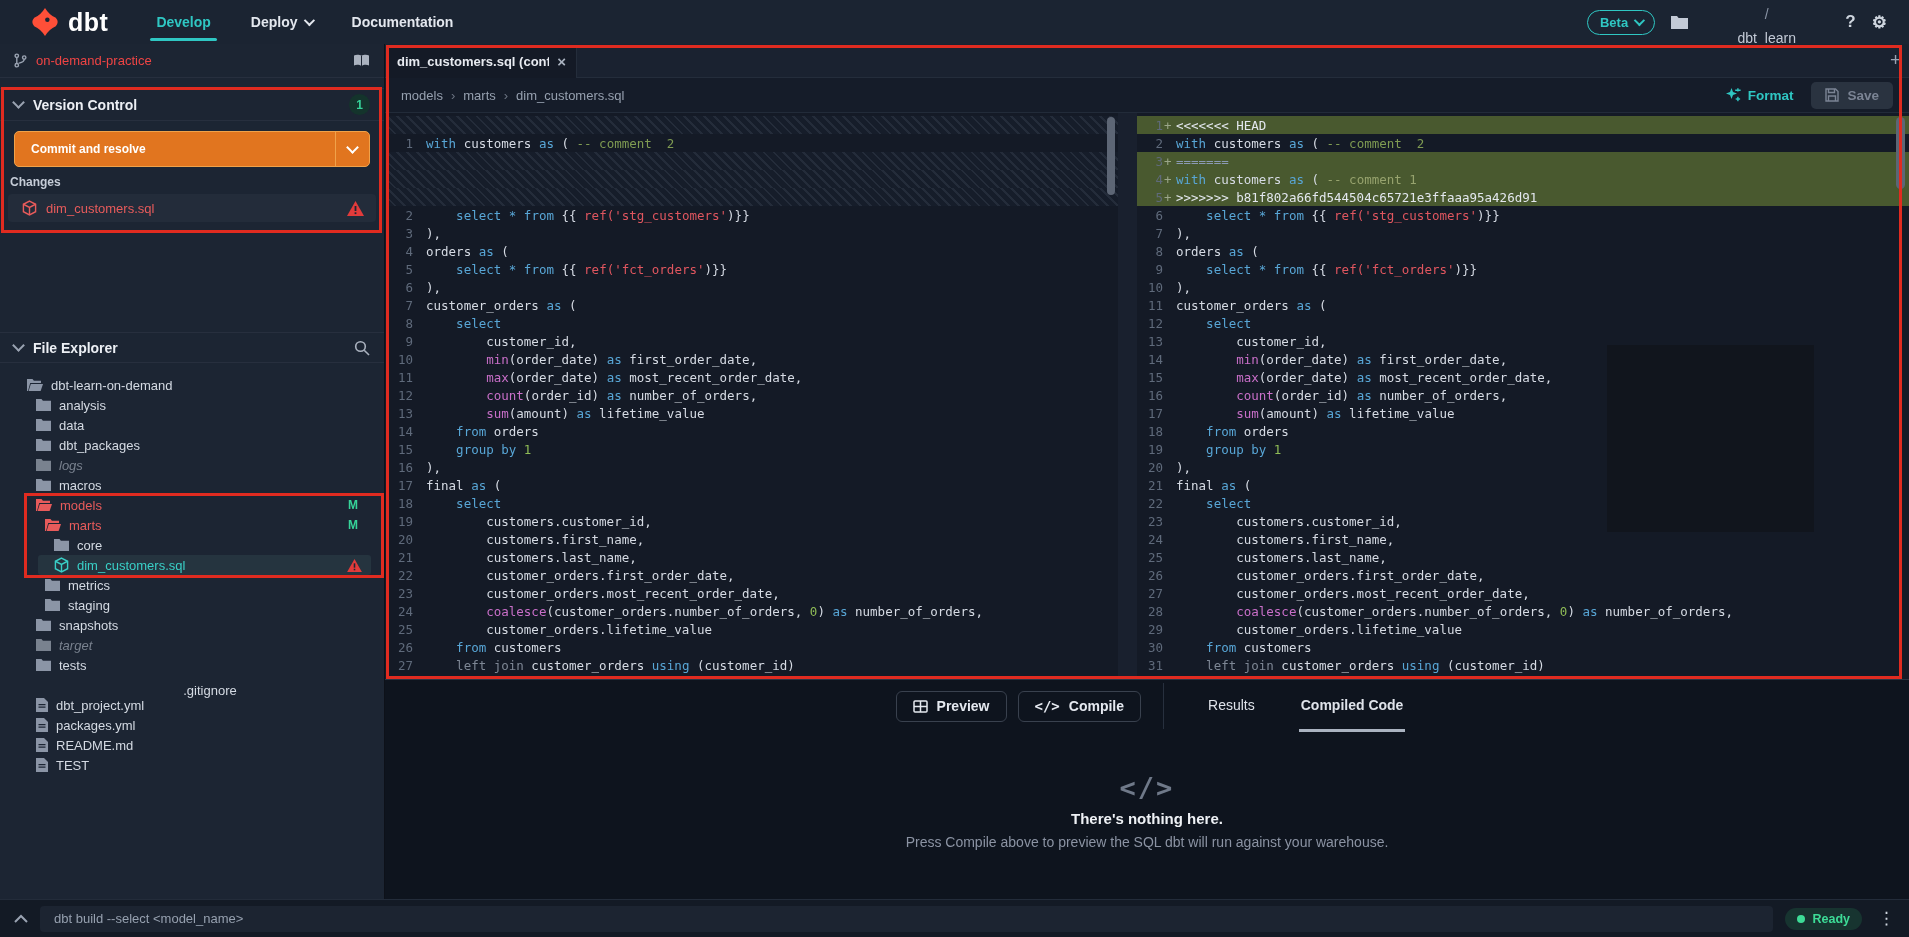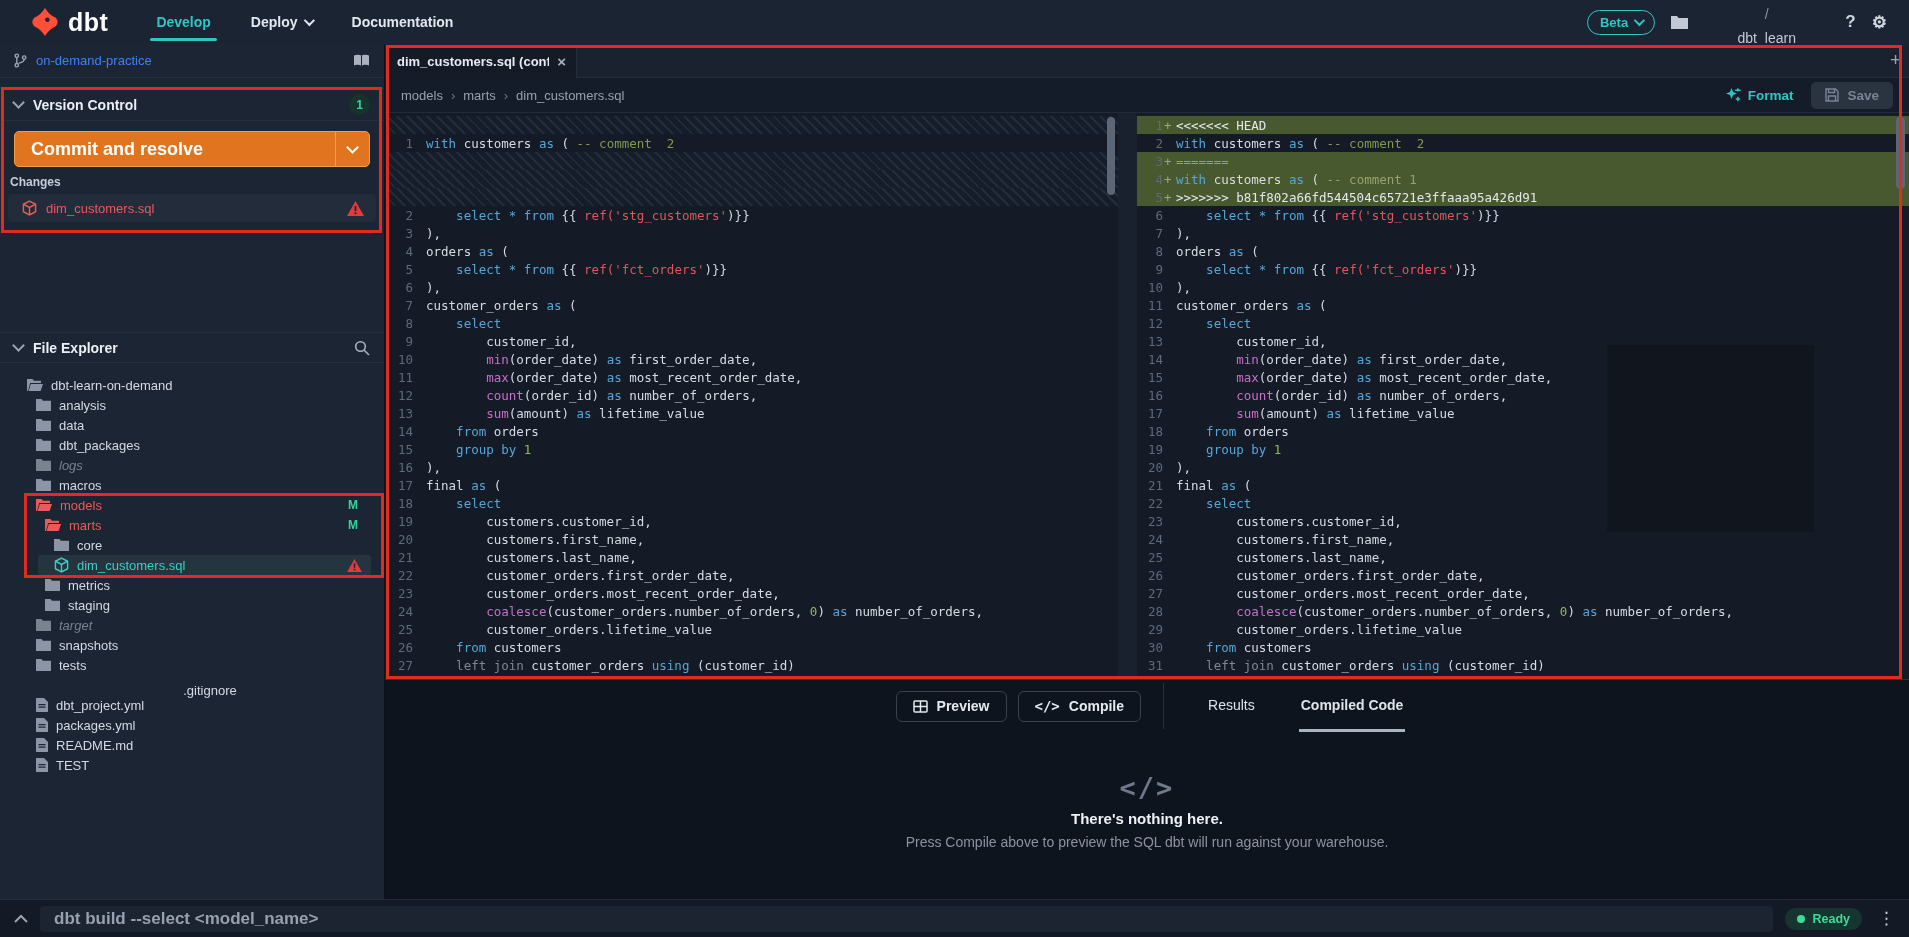--- a/index.html
+++ b/index.html
@@ -19,29 +19,29 @@
   .beta-pill { display:flex; align-items:center; gap:6px; border:1.5px solid #2fc7c3; color:#2fc7c3; font-size:13px; font-weight:700; border-radius:15px; padding:4px 12px; cursor:pointer; }
   .proj { display:flex; align-items:center; gap:8px; font-size:14px;flex-direction:column; }
   .proj .pname { font-weight:700; color:#e3e7ee; }
   .proj .sep { color:#8b95a6; }
   .proj .env { color:#c3cad6; }
   .icon-btn { color:#cfd6df; font-size:17px; font-weight:bold; cursor:pointer; }
   .chev { display:inline-block; width:8px; height:8px; border-right:2px solid currentColor; border-bottom:2px solid currentColor; transform:rotate(45deg) translateY(-2px); }
 
   
   .sidebar { position:absolute; left:0; top:44px; width:385px; height:855px; background:#1c2533; border-right:1px solid #0d1119; }
-  .branch-row { position:absolute; left:0; top:0; width:100%; height:34px; display:flex; align-items:center; padding:0 14px; border-bottom:1px solid #272f3e; color:#3b82f6; font-size:13px; gap:9px; }
+  .branch-row { position:absolute; left:0; top:0; width:100%; height:34px; display:flex; align-items:center; padding:0 14px; border-bottom:1px solid #272f3e; color:#ef4444; font-size:13px; gap:9px; }
   .branch-row .spacer { flex:1; }
   .section-hdr { position:absolute; left:0; width:100%; display:flex; align-items:center; padding:0 14px; gap:10px; font-size:14px; font-weight:700; color:#eceff4; border-top:1px solid #272f3e; border-bottom:1px solid #272f3e; }
   .vc-hdr { top:44px; height:33px; }
   .fe-hdr { top:288px; height:31px; }
   .chev-down { width:9px; height:9px; border-right:2px solid #9aa3b2; border-bottom:2px solid #9aa3b2; transform:rotate(45deg); margin-top:-4px; }
   .vc-badge { margin-left:auto; width:21px; height:21px; border-radius:50%; background:#14342c; color:#36d399; font-size:12px; font-weight:700; display:flex; align-items:center; justify-content:center; }
   .commit-btn { position:absolute; left:14px; top:87px; width:356px; height:36px; background:#e1751f; border:1px solid #f0a24a; border-radius:5px; display:flex; align-items:stretch; cursor:pointer; }
-  .commit-main { flex:1; display:flex; align-items:center; padding-left:16px; font-size:18px; font-weight:700; color:#fff; }
+  .commit-main { flex:1; display:flex; align-items:center; padding-left:16px; font-size:12px; font-weight:700; color:#fff; }
   .commit-caret { width:34px; border-left:1px solid #f0a24a; display:flex; align-items:center; justify-content:center; }
   .commit-caret .chev-down { border-color:#fff; }
   .changes-label { position:absolute; left:10px; top:131px; font-size:12px; font-weight:700; color:#c6cdd8; }
   .change-row { position:absolute; left:8px; top:150px; width:368px; height:28px; background:#232c3a; border-radius:4px; display:flex; align-items:center; gap:9px; padding:0 12px 0 14px; cursor:pointer; }
   .change-row .fname { color:#e85b5b; font-size:13px; }
   .change-row .spacer { flex:1; }
   .fe-search { margin-left:auto; }
   .tree { position:absolute; left:0; top:331px; width:100%; }
   .tree-row { height:20px; display:flex; align-items:center; gap:8px; font-size:13px; color:#d4dae3; cursor:pointer; position:relative; }
   .tree-row.muted { color:#79828f; font-style:italic; }
@@ -95,21 +95,21 @@
   .bp-tab.active { font-weight:700; border-bottom-color:#aab3c0; }
   .code-glyph { font-family:"DejaVu Sans Mono",monospace; font-weight:bold; }
   .empty-state { position:absolute; left:0; top:92px; width:100%; display:flex; flex-direction:column; align-items:center; gap:7px; }
   .empty-icon { font-size:27px; color:#6f7989; letter-spacing:2px; }
   .empty-title { font-size:15px; font-weight:700; color:#eef1f5; }
   .empty-sub { font-size:14px; color:#8b93a3; }
 
   
   .command-bar { position:absolute; left:0; top:899px; width:1909px; height:38px; background:#131a25; border-top:1px solid #232c3a; display:flex; align-items:center; padding:0 14px; gap:12px; }
   .cb-chevron { color:#9aa3b2; }
-  .cb-input { flex:1; height:26px; background:#1c2431; border-radius:4px; display:flex; align-items:center; padding:0 14px; font-size:17px; color:#96a0af; cursor:text;font-weight:bold; }
+  .cb-input { flex:1; height:26px; background:#1c2431; border-radius:4px; display:flex; align-items:center; padding:0 14px; font-size:13px; color:#96a0af; cursor:text; }
   .ready-pill { height:22px; background:#173430; border-radius:12px; display:flex; align-items:center; gap:7px; padding:0 12px; color:#3ddc97; font-size:12.5px; font-weight:600; }
   .ready-dot { width:8px; height:8px; border-radius:50%; background:#3ddc97; }
   .kebab { color:#cfd6df; font-size:17px; cursor:pointer; margin-left:4px; }
 
   
   .anno { position:absolute; border:3px solid #e02b20; pointer-events:none; z-index:50; }
   .anno-vc { left:1px; top:87px; width:381px; height:146px; }
   .anno-fe { left:24px; top:493px; width:360px; height:85px; }
   .anno-editor { left:386px; top:45px; width:1516px; height:634px; }
 
@@ -296,31 +296,31 @@
             <path fill="#8b95a6" d="M0 0h5.5l1.4 1.8H15V12H0z"></path>
           </svg>
           <span>metrics</span>
         </div>
         <div class="tree-row" style="padding-left: 45px;">
           <svg class="ic" width="15" height="12" viewBox="0 0 15 12">
             <path fill="#8b95a6" d="M0 0h5.5l1.4 1.8H15V12H0z"></path>
           </svg>
           <span>staging</span>
         </div>
+        <div class="tree-row" style="padding-left: 36px;">
+          <svg class="ic" width="15" height="12" viewBox="0 0 15 12">
+            <path fill="#8b95a6" d="M0 0h5.5l1.4 1.8H15V12H0z"></path>
+          </svg>
+          <span>snapshots</span>
+        </div>
         <div class="tree-row muted" style="padding-left: 36px;">
           <svg class="ic" width="15" height="12" viewBox="0 0 15 12">
             <path fill="#79828f" d="M0 0h5.5l1.4 1.8H15V12H0z"></path>
           </svg>
           <span>target</span>
-        </div>
-        <div class="tree-row" style="padding-left: 36px;">
-          <svg class="ic" width="15" height="12" viewBox="0 0 15 12">
-            <path fill="#8b95a6" d="M0 0h5.5l1.4 1.8H15V12H0z"></path>
-          </svg>
-          <span>snapshots</span>
         </div>
         <div class="tree-row" style="padding-left: 36px;">
           <svg class="ic" width="15" height="12" viewBox="0 0 15 12">
             <path fill="#8b95a6" d="M0 0h5.5l1.4 1.8H15V12H0z"></path>
           </svg>
           <span>tests</span>
         </div>
         <div class="tree-row" style="padding-left: 36px; flex-direction: column;">
           <svg class="ic" width="12" height="14" viewBox="0 0 12 14">
             <path fill="#8b95a6" d="M0 0h8l4 4v10H0z"></path>

